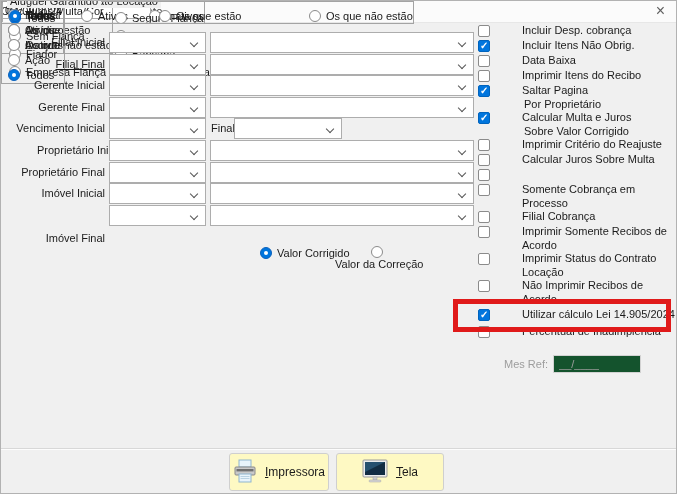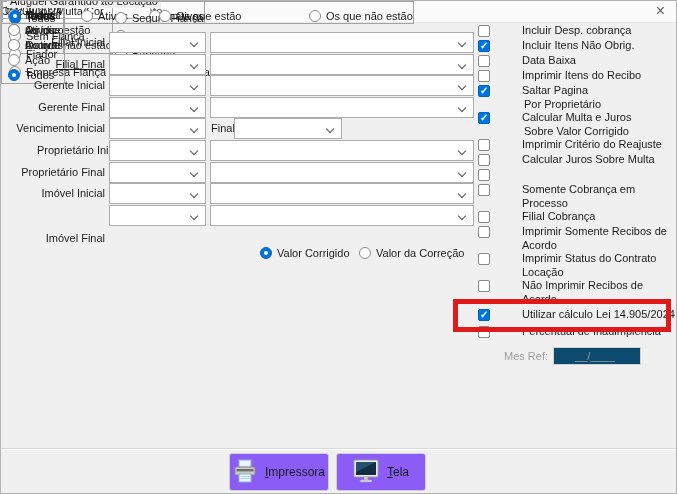--- a/index.html
+++ b/index.html
@@ -29,23 +29,23 @@
   .cb { flex:0 0 12px; width:12px; height:12px; background:#fff; border:1px solid #8b8b8b;
         border-radius:2px; margin:1px 5px 0 0; position:relative; }
   .cb.checked { background:#0075dd; border-color:#0063bd; }
   .cb.checked::after { content:"✓"; position:absolute; left:1px; top:-1px; font-size:10px;
                        color:#fff; font-weight:bold; }
   .cb-label { line-height:13.5px;margin-left:27px; }
   .cb-label .l2 { display:block; padding-left:2px; }
   .cb-row.sp { margin-top:2px; }
   .hl-border { position:absolute; left:-25px; top:-9px; width:218px; height:33px;
                border:5px solid #e01a1a; z-index:6; pointer-events:none; }
-  .mesref { display:flex; align-items:center; margin-top:7px; margin-left:26px; color:#9d9d9d; }
-  .mesref input { width:88px; height:18px; border:1px solid #d2d2d2; background:#0c4a6e;
-                  color:#9d9d9d; font-size:11px; padding:1px 21px; margin-left:5px; }
+  .mesref { display:flex; align-items:center; margin-top:15px; margin-left:26px; color:#9d9d9d; }
+  .mesref input { width:88px; height:18px; border:1px solid #d2d2d2; background:#14532d;
+                  color:#9d9d9d; font-size:11px; padding:1px 5px; margin-left:5px; }
 
   
   .radio-item { display:flex; align-items:center; height:14px; white-space:nowrap; }
   .radio { flex:0 0 12px; width:12px; height:12px; border:1px solid #8b8b8b; border-radius:50%;
            background:#fff; margin-right:5px; position:relative; }
   .radio.checked { background:#0075dd; border-color:#0b62bd; }
   .radio.checked::after { content:""; position:absolute; left:3px; top:3px; width:4px; height:4px;
                           border-radius:50%; background:#fff; }
   .abs-radio { position:absolute; }
 
@@ -56,26 +56,26 @@
   .vlist { padding:6px 0 0 6px; }
   .vlist .radio-item { margin-bottom:1px; }
   .hlist { display:flex; padding:7px 0 0 7px; }
   .tf-col { position:absolute; top:9px; }
   .tf-col .radio-item { margin-bottom:4px; }
 
   .sep { position:absolute; left:0; right:0; top:447px; height:2px;
          border-top:1px solid #d8d8d8; background:#fdfdfd; }
 
   .btnbar { position:absolute; left:228px; top:452px; display:flex; gap:7px; }
-  .btn { height:38px; background:#8b5cf6; border:1px solid #cfcfcf; border-radius:3px;
+  .btn { height:38px; background:#fef9c3; border:1px solid #cfcfcf; border-radius:3px;
          display:flex; align-items:center; justify-content:center; gap:8px; font-size:12px;
          cursor:pointer; }
   .btn u { text-decoration:underline; }
   #btn-impressora { width:100px; }
-  #btn-tela { width:90px; }
+  #btn-tela { width:108px; }
 
   
   #indice-label  { left:0;   top:241; width:104; }
   #indice-combo  { left:108; top:241; width:146; }
   #honorarios-label { left:24;  top:274; width:86;  text-align:right; }
   #honorarios-input { left:113; top:270; width:17; }
   #taxa-label    { left:129; top:274; width:97;  text-align:right; }
   #taxa-input    { left:229; top:270; width:18; }
   #honexec-label { left:253; top:266; width:74; }
   #honexec-input { left:328; top:272; width:21; }
@@ -435,17 +435,17 @@
     <div class="combo" style="left: 108px; top: 204px; width: 97px;">
       <span class="chev"></span>
     </div>
     <div class="combo" style="left: 209px; top: 204px; width: 264px;">
       <span class="chev"></span>
     </div>
     <span class="radio-item abs-radio" style="left: 259px; top: 245px;">
       <span class="radio checked"></span>
       <span>Valor Corrigido</span>
     </span>
-    <span class="radio-item abs-radio" style="left: 358px; top: 245px;">
+    <span class="radio-item abs-radio" style="left: 334px; top: 245px; flex-direction: column;">
       <span class="radio"></span>
       <span>Valor da Correção</span>
     </span>
   </div>
 
 </body></html>

